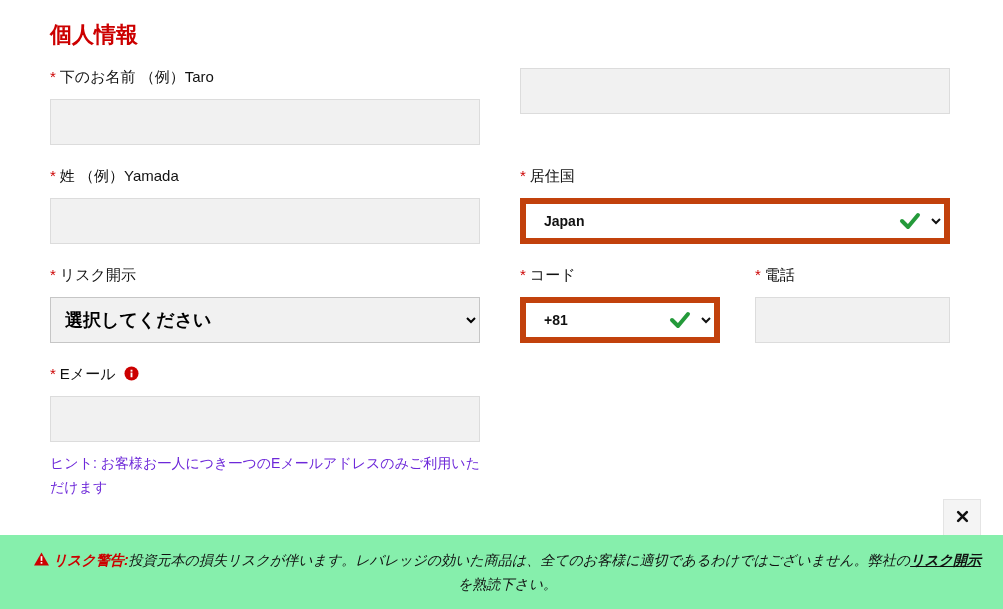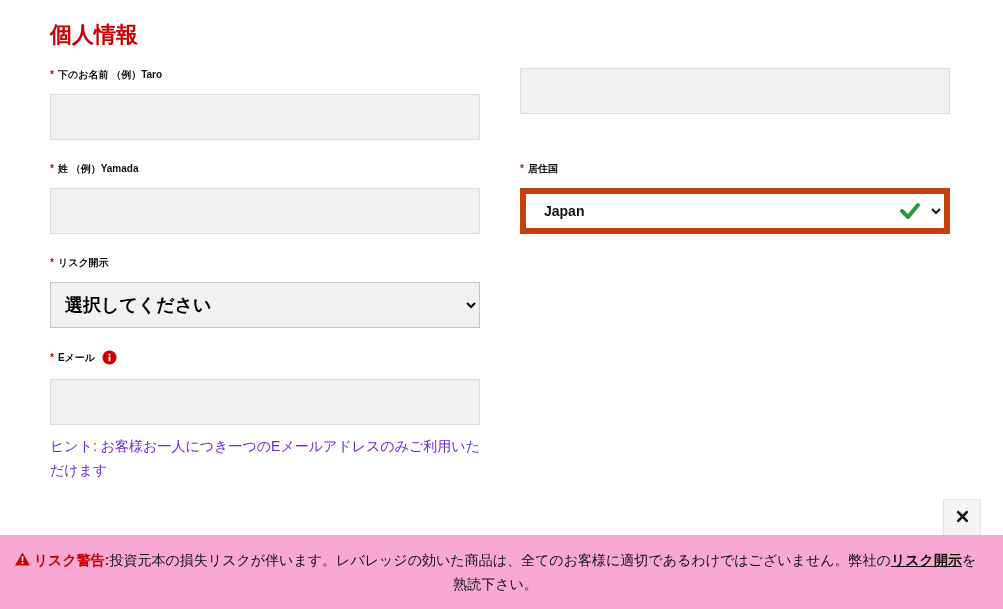--- a/index.html
+++ b/index.html
@@ -19,22 +19,22 @@
     font-weight: 700;
     margin-bottom: 18px;
   }
   .row { display: flex; gap: 40px; margin-bottom: 22px; }
   .field { display: flex; flex-direction: column; }
   .field.half { width: 430px; }
   .field.code { width: 200px; }
   .field.phone { width: 195px; }
   .phone-row { display:flex; gap: 35px; }
   label {
-    font-size: 10px;
-    font-weight: 700;
+    font-size: 15px;
+    font-weight: 400;
     margin-bottom: 12px;
     color: #111;
   }
   .req { color: #cc0000; margin-right: 4px; }
   input.text {
     height: 46px;
     background: #f1f1f1;
     border: 1px solid #dcdcdc;
     padding: 0 10px;
     font-size: 14px;
@@ -71,23 +71,24 @@
     font-size: 14px;
     color: #6d28d9;
     line-height: 1.7;
     max-width: 430px;
   }
   .risk-bar {
     position: absolute;
     bottom: 0;
     left: 0;
     right: 0;
-    background: #f9a8d4;
-    padding: 14px 20px 14px 8px;
+    background: #86efac;
+    padding: 14px 20px 14px 32px;
     border-top: 0;
+    font-style: italic;
   }
   .close-btn {
     position: absolute;
     right: 22px;
     top: -36px;
     width: 38px;
     height: 36px;
     background: #f4f4f4;
     border: 1px solid #e4e4e4;
     border-bottom: none;
@@ -142,20 +143,41 @@
     </div>
   </div>
 
   <div class="row">
     <div class="field half">
       <label><span class="req">*</span><span>リスク開示</span></label>
       <select class="select">
         <option>選択してください</option>
       </select>
     </div>
+    <div class="field half">
+      <div class="phone-row">
+        <div class="field code">
+          <label><span class="req">*</span><span>コード</span></label>
+          <div class="validated-wrap">
+            <select class="validated">
+              <option>+81</option>
+            </select>
+            <span class="check-icon">
+              <svg width="24" height="24" viewBox="0 0 24 24">
+                  <path fill="none" stroke="#249a3a" stroke-width="4" stroke-linecap="round" stroke-linejoin="round" d="M4 12 L10 18 L20 6"></path>
+                </svg>
+            </span>
+          </div>
+        </div>
+        <div class="field phone">
+          <label><span class="req">*</span><span>電話</span></label>
+          <input class="text" type="text" value="" style="">
+        </div>
+      </div>
+    </div>
   </div>
 
   <div class="row" style="margin-bottom:10px;">
     <div class="field half">
       <label>
         <span class="req">*</span><span>Eメール</span>
         <span class="info-icon">
           <svg width="15" height="15" viewBox="0 0 16 16">
               <circle cx="8" cy="8" r="7.5" fill="#cc0000"></circle>
               <rect x="7" y="7" width="2" height="5" fill="#fff"></rect>

